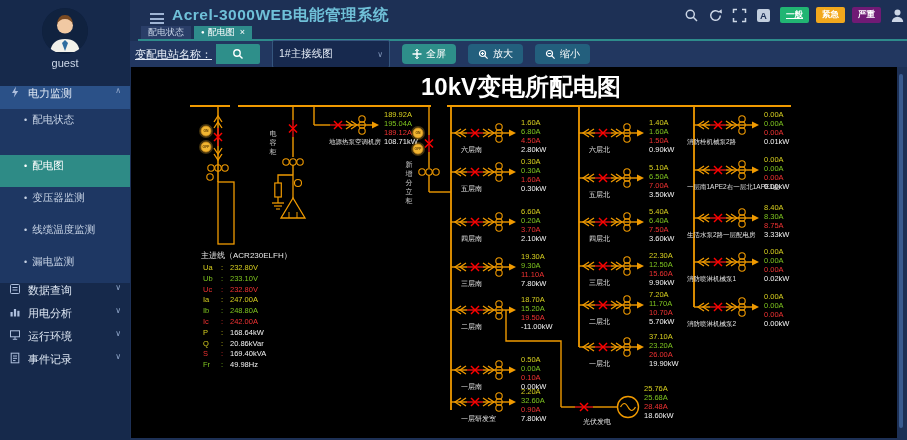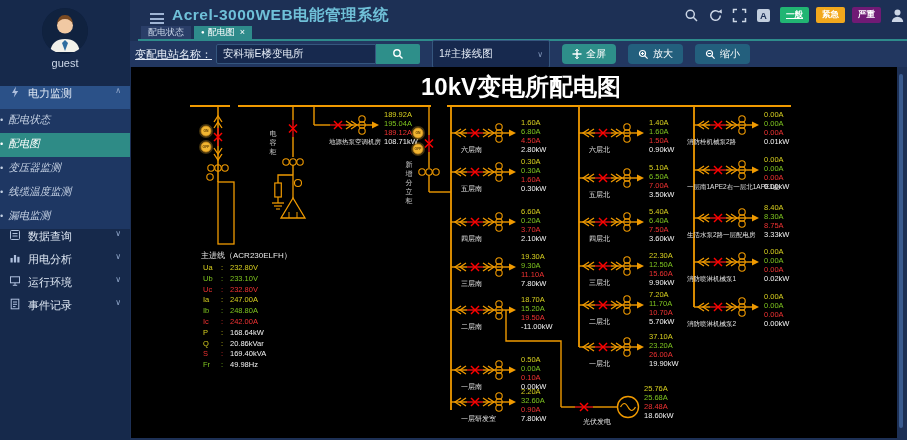--- a/index.html
+++ b/index.html
@@ -10,23 +10,23 @@
   .sidebar{position:absolute;left:0;top:0;width:130px;height:440px;background:#16294b;}
   .avatar{width:46px;height:46px;border-radius:50%;margin:8px auto 3px;background:#0f2140;overflow:hidden;}
   .guest{text-align:center;color:#cdd8e8;font-size:11px;margin-bottom:17px;}
   .group{display:flex;height:23px;padding:0 9px;color:#dde6f2;font-size:11px;cursor:pointer;}
   .group.active{background:#2b5188;}
   .gicon{width:12px;height:12px;margin-right:7px;color:#aebfdd;flex:0 0 12px;}
   .gicon svg{display:block;}
   .glabel{flex:1;}
   .chev{font-size:8px;color:#8fa5c8;}
   .submenu{background:#1e3763;}
-  .subitem{height:24px;line-height:20px;color:#c6d2e4;font-size:10.5px;cursor:pointer;white-space:nowrap;font-style:italic;}
+  .subitem{height:32px;line-height:20px;padding-left:24px;color:#c6d2e4;font-size:10.5px;cursor:pointer;white-space:nowrap;}
   .subitem .blt{margin-right:5px;font-size:9px;}
-  .subitem.selected{background:#2e8b86;color:#fff;}
+  .subitem.selected{background:#2e8b86;color:#fff;margin-top:14px;}
 
   
   .header{position:absolute;left:138px;top:0;width:777px;height:39px;background:#1d3055;border-bottom:2px solid #2e8b8b;}
   .hamburger{position:absolute;left:12px;top:13px;width:14px;height:11px;cursor:pointer;}
   .hamburger i{display:block;height:2px;background:#9fb4d4;margin-bottom:2.5px;}
   .app-title{position:absolute;left:34px;top:5px;font-size:15.5px;font-weight:bold;color:#6fc0d8;letter-spacing:.5px;}
   .hdr-right{position:absolute;right:10px;top:7px;display:flex;align-items:center;gap:9px;}
   .hicon{width:15px;height:15px;color:#ccd6e6;cursor:pointer;}
   .badge{font-size:8.5px;color:#fff;padding:2px 6px;border-radius:2px;cursor:pointer;font-weight:bold;}
   .tabs{position:absolute;left:3px;top:26px;display:flex;gap:3px;}
@@ -183,21 +183,20 @@
         <div class="tab active">
           <span class="dot">●</span>
           <span>配电图</span>
           <span class="x">×</span>
         </div>
       </div>
   </header>
 
   <div class="toolbar">
     <span class="tb-label">变配电站名称：</span>
-    <input class="tb-input" value="安科瑞E楼变电所" style="">
     <button class="tb-searchbtn">
       <svg width="12" height="12" viewBox="0 0 12 12">
           <circle cx="5" cy="5" r="3.2" fill="none" stroke="#fff" stroke-width="1.4"></circle>
           <line x1="7.4" y1="7.4" x2="10.5" y2="10.5" stroke="#fff" stroke-width="1.4"></line>
         </svg>
     </button>
     <div class="tb-select">
       <span class="sv">1#主接线图</span>
       <span class="sc">∨</span>
     </div>

